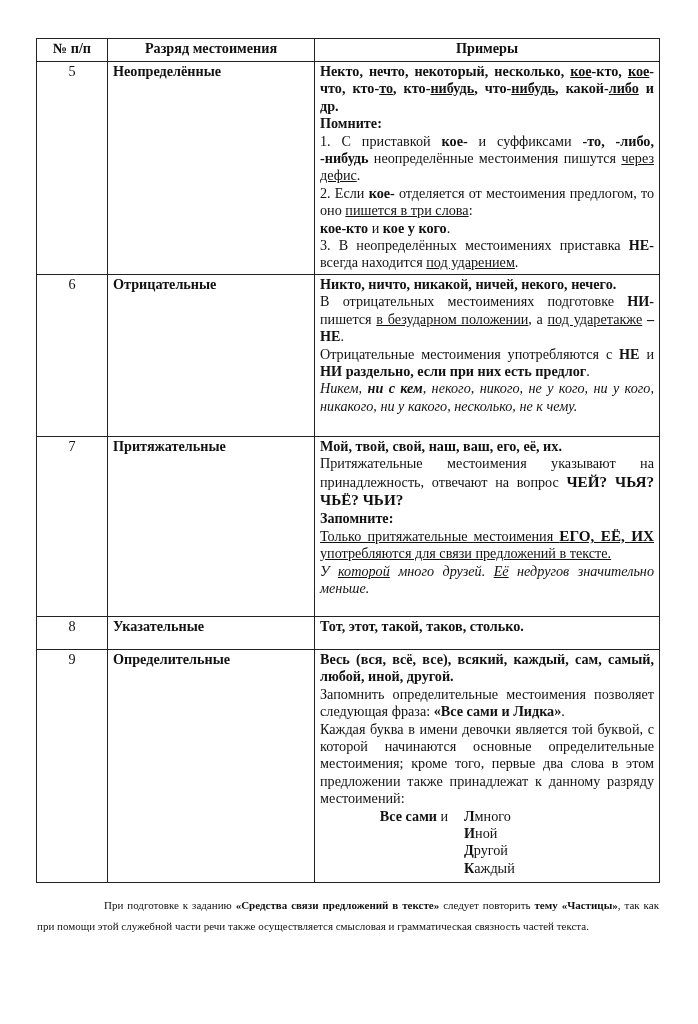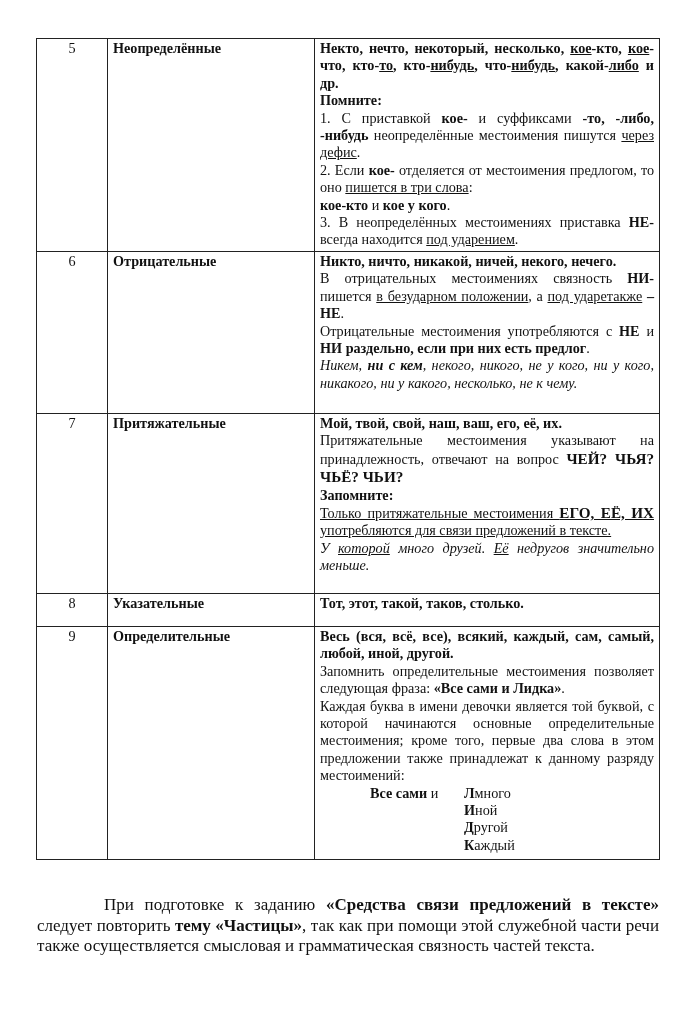--- a/index.html
+++ b/index.html
@@ -10,49 +10,54 @@
   .tbl th { font-weight:bold; text-align:center; height:19px; padding-top:1px; }
   .c1 { width:60px; text-align:center; }
   .c2 { width:196px; font-weight:bold; }
   .c3 { text-align:justify; }
   .b { font-weight:bold; }
   .i { font-style:italic; }
   .u { text-decoration:underline; }
   .big { font-size:15.2px; }
   .list { margin-left:50px; }
   .list-row { display:flex; }
-  .list-left { width:88px; text-align:left; padding-right:6px; }
-  .footer { position:absolute; left:37px; top:895px; width:622px; text-align:justify; line-height:20.5px; font-size:17px; text-indent:67px; }
+  .list-left { width:88px; text-align:center; padding-right:6px; }
+  .footer { position:absolute; left:37px; top:895px; width:622px; text-align:justify; line-height:20.5px; font-size:11px; text-indent:67px; }
   .page { position:absolute; left:0; width:562px; top:985px; text-align:center; font-size:20px;margin-top:44px; }
 </style>
 </head>
 <body>
 
 <table class="tbl">
   <tbody>
+      <tr>
+    <th class="c1">№ п/п</th>
+    <th class="c2">Разряд местоимения</th>
+    <th>Примеры</th>
+  </tr>
 
   <tr style="height:210px;">
     <td class="c1">5</td>
     <td class="c2">Неопределённые</td>
     <td class="c3">
       <div class="b"><span>Некто, нечто, некоторый, несколько, </span><span class="u">кое</span><span>-кто, </span><span class="u">кое</span><span>-что, кто-</span><span class="u">то</span><span>, кто-</span><span class="u">нибудь</span><span>, что-</span><span class="u">нибудь</span><span>, ка­кой-</span><span class="u">либо</span><span> и др.</span></div>
       <div class="b">Помните:</div>
       <div><span>1. С приставкой </span><span class="b">кое-</span><span> и суффиксами </span><span class="b">-то, -либо, -нибудь</span><span> неопределённые местоимения пишутся </span><span class="u">через дефис</span><span>.</span></div>
       <div><span>2. Если </span><span class="b">кое-</span><span> отделяется от местоимения предло­гом, то оно </span><span class="u">пишется в три слова</span><span>:</span></div>
       <div><span class="b">кое-кто</span><span> и </span><span class="b">кое у кого</span><span>.</span></div>
       <div><span>3. В неопределённых местоимениях приставка </span><span class="b">НЕ-</span><span> всегда находится </span><span class="u">под ударением</span><span>.</span></div>
     </td>
   </tr>
 
   <tr style="height:162px;">
     <td class="c1">6</td>
     <td class="c2">Отрицательные</td>
     <td class="c3">
       <div class="b">Никто, ничто, никакой, ничей, некого, нечего.</div>
-      <div><span>В отрицательных местоимениях связность </span><span class="b">НИ-</span><span> пишется </span><span class="u">в безударном положении</span><span>, а </span><span class="u">под ударе­также</span><span class="b"> – </span><span class="b">НЕ</span><span>.</span></div>
+      <div><span>В отрицательных местоимениях подготовке </span><span class="b">НИ-</span><span> пишется </span><span class="u">в безударном положении</span><span>, а </span><span class="u">под ударе­также</span><span class="b"> – </span><span class="b">НЕ</span><span>.</span></div>
       <div><span>Отрицательные местоимения употребляются с </span><span class="b">НЕ</span><span> и </span><span class="b">НИ</span><span class="b"> раздельно, если при них есть пред­лог</span><span>.</span></div>
       <div class="i"><span>Никем, </span><span class="b">ни с кем</span><span>, некого, никого, не у кого, ни у кого, никакого, ни у какого, несколько, не к чему.</span></div>
     </td>
   </tr>
 
   <tr style="height:180px;">
     <td class="c1">7</td>
     <td class="c2">Притяжательные</td>
     <td class="c3">
       <div class="b">Мой, твой, свой, наш, ваш, его, её, их.</div>

